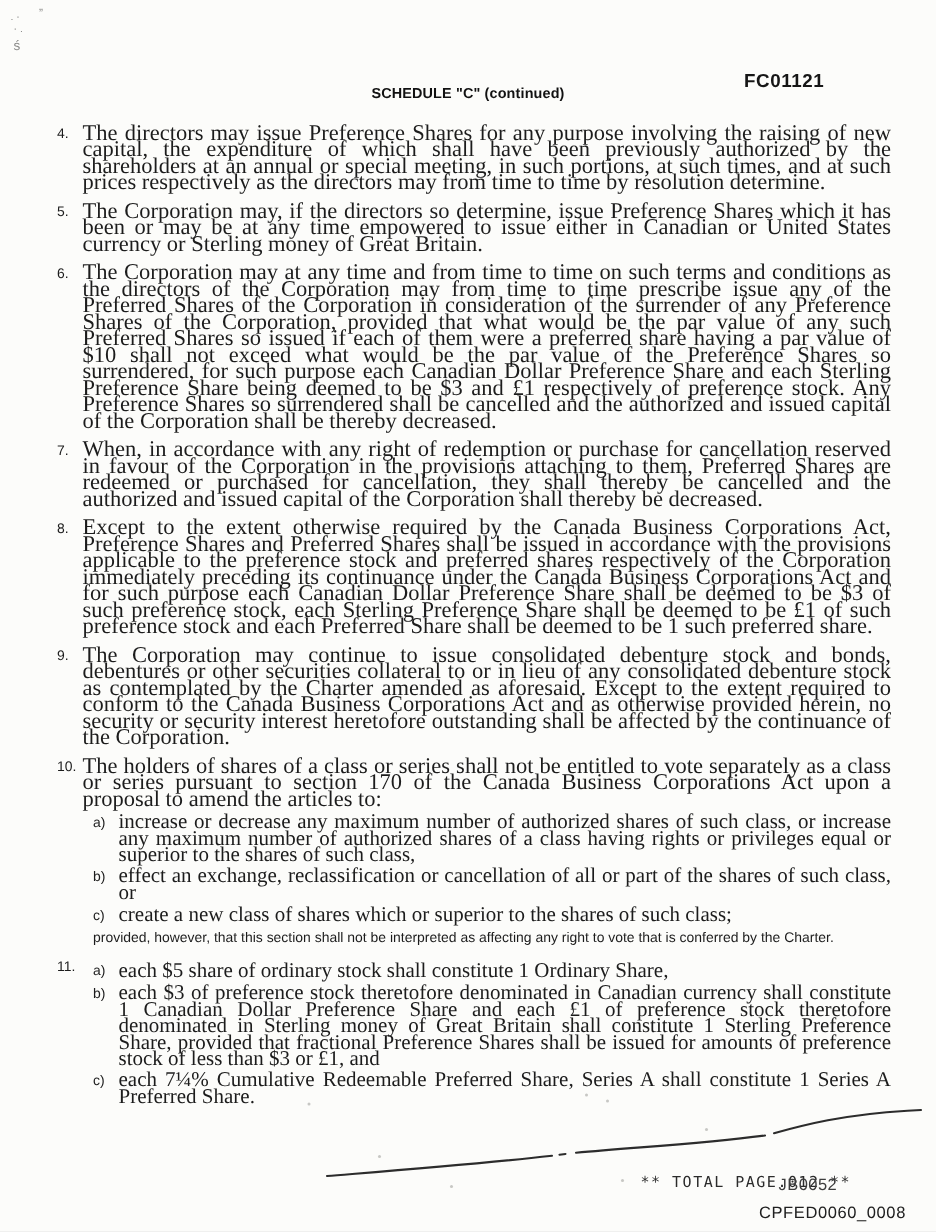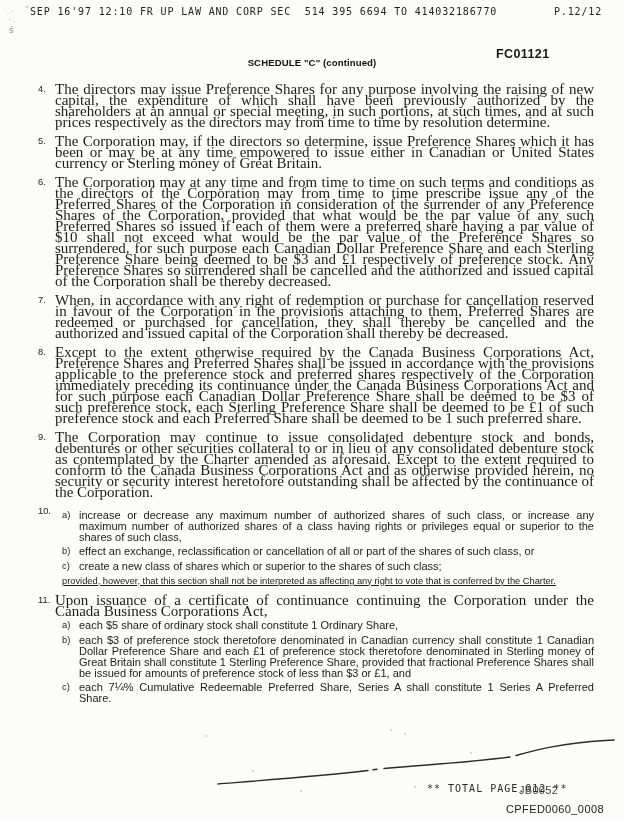--- a/index.html
+++ b/index.html
@@ -25,22 +25,22 @@
     font-size:9.6px;font-weight:bold;letter-spacing:0.1px;color:#111;
   }
   
   .doc-body{position:absolute;top:84px;left:38px;width:556px;}
   .para{display:flex;margin-bottom:8px;}
   .pnum{flex:0 0 17px;font-size:9.3px;line-height:11px;}
   .pcontent{flex:1;min-width:0;}
   .ptext{font-size:15px;line-height:11px;text-align:justify;font-family:Liberation Serif, serif;}
   .subitem{display:flex;margin:3.5px 0 0 7px;}
   .snum{flex:0 0 17px;font-size:9.3px;line-height:11px;}
-  .stext{flex:1;font-size:11px;line-height:11px;text-align:justify;}
-  .after-note{margin:4px 0 0 7px;font-size:9.3px;line-height:11px;text-align:justify;text-decoration:underline;}
+  .stext{flex:1;font-size:14px;line-height:11px;text-align:justify;font-family:Liberation Serif, serif;}
+  .after-note{margin:4px 0 0 7px;font-size:9.3px;line-height:11px;text-align:justify;}
   
   .scribble{position:absolute;left:200px;top:733px;}
   .footer-total{
     position:absolute;top:783px;left:427px;
     font-family:"DejaVu Sans Mono",monospace;
     font-size:10px;letter-spacing:1px;color:#2b2b2b;white-space:pre;text-align:right;
   }
   .footer-stamp{
     position:absolute;top:784px;left:519px;
     font-size:11px;color:#3d3d3d;letter-spacing:0.3px;
@@ -56,24 +56,20 @@
 </head>
 <body>
 
 <div class="sheet">
 
   <span class="mark" style="top:8px;left:7px;">. ·</span>
   <span class="mark" style="top:5px;left:26px;font-size:8px;">”</span>
   <span class="mark" style="top:16px;left:9px;">· .</span>
   <span class="mark" style="top:27px;left:9px;font-size:9px;">ś</span>
 
-  <div class="fax-header">
-    <span>SEP 16'97 12:10 FR UP LAW AND CORP SEC  514 395 6694 TO 414032186770</span>
-    <span>P.12/12</span>
-  </div>
   <div class="doc-code">FC01121</div>
 
   <div class="page-title">SCHEDULE "C" (continued)</div>
 
   <div class="doc-body">
       <div class="para">
         <div class="pnum">4.</div>
         <div class="pcontent">
           <div class="ptext">The directors may issue Preference Shares for any purpose involving the raising of new capital, the expenditure of which shall have been previously authorized by the shareholders at an annual or special meeting, in such portions, at such times, and at such prices respectively as the directors may from time to time by resolution determine.</div>
         </div>
@@ -104,39 +100,39 @@
       </div>
       <div class="para">
         <div class="pnum">9.</div>
         <div class="pcontent">
           <div class="ptext">The Corporation may continue to issue consolidated debenture stock and bonds, debentures or other securities collateral to or in lieu of any consolidated debenture stock as contemplated by the Charter amended as aforesaid. Except to the extent required to conform to the Canada Business Corporations Act and as otherwise provided herein, no security or security interest heretofore outstanding shall be affected by the continuance of the Corporation.</div>
         </div>
       </div>
       <div class="para">
         <div class="pnum">10.</div>
         <div class="pcontent">
+          <div class="ptext">The holders of shares of a class or series shall not be entitled to vote separately as a class or series pursuant to section 170 of the Canada Business Corporations Act upon a proposal to amend the articles to:</div>
           <div class="subitem">
             <div class="snum">a)</div>
             <div class="stext">increase or decrease any maximum number of authorized shares of such class, or increase any maximum number of authorized shares of a class having rights or privileges equal or superior to the shares of such class,</div>
           </div>
           <div class="subitem">
             <div class="snum">b)</div>
             <div class="stext">effect an exchange, reclassification or cancellation of all or part of the shares of such class, or</div>
           </div>
           <div class="subitem">
             <div class="snum">c)</div>
             <div class="stext">create a new class of shares which or superior to the shares of such class;</div>
           </div>
           <div class="after-note">provided, however, that this section shall not be interpreted as affecting any right to vote that is conferred by the Charter.</div>
         </div>
       </div>
       <div class="para">
         <div class="pnum">11.</div>
         <div class="pcontent">
-          <div class="ptext">Upon issuance of a certificate of continuance continuing the Corporation under the Canada Business Corporations Act,</div>
           <div class="subitem">
             <div class="snum">a)</div>
             <div class="stext">each $5 share of ordinary stock shall constitute 1 Ordinary Share,</div>
           </div>
           <div class="subitem">
             <div class="snum">b)</div>
             <div class="stext">each $3 of preference stock theretofore denominated in Canadian currency shall constitute 1 Canadian Dollar Preference Share and each £1 of preference stock theretofore denominated in Sterling money of Great Britain shall constitute 1 Sterling Preference Share, provided that fractional Preference Shares shall be issued for amounts of preference stock of less than $3 or £1, and</div>
           </div>
           <div class="subitem">
             <div class="snum">c)</div>

